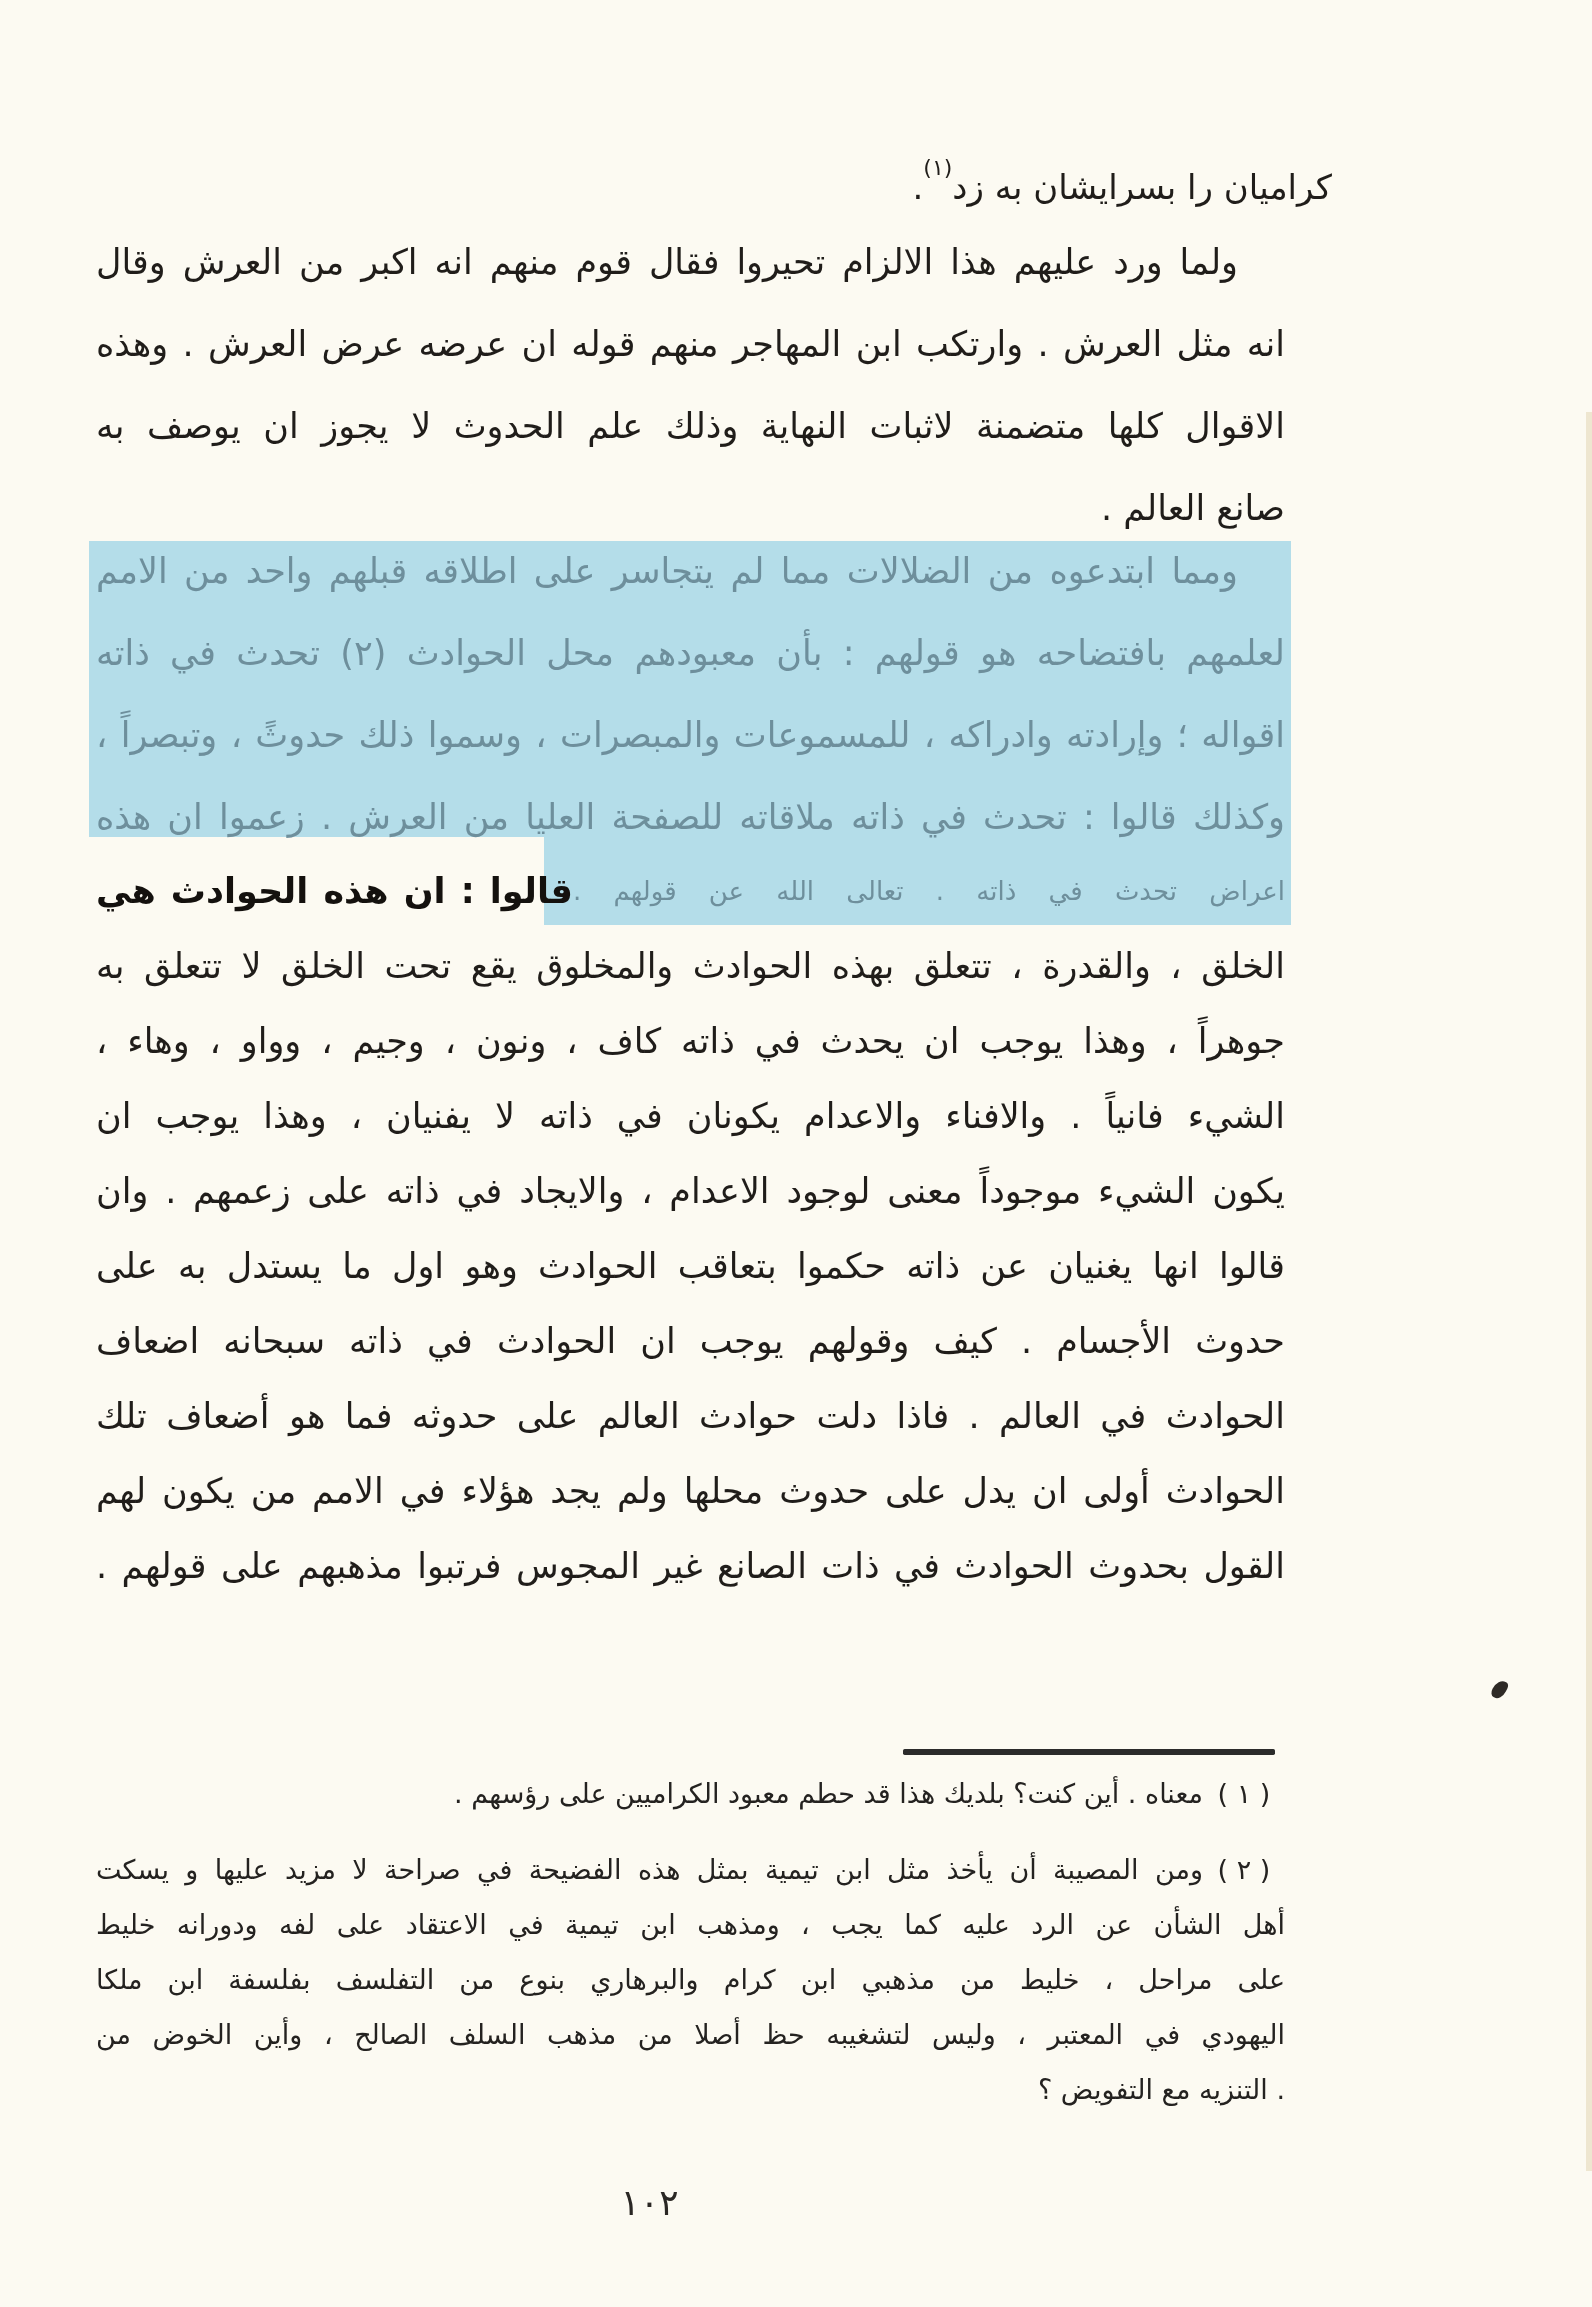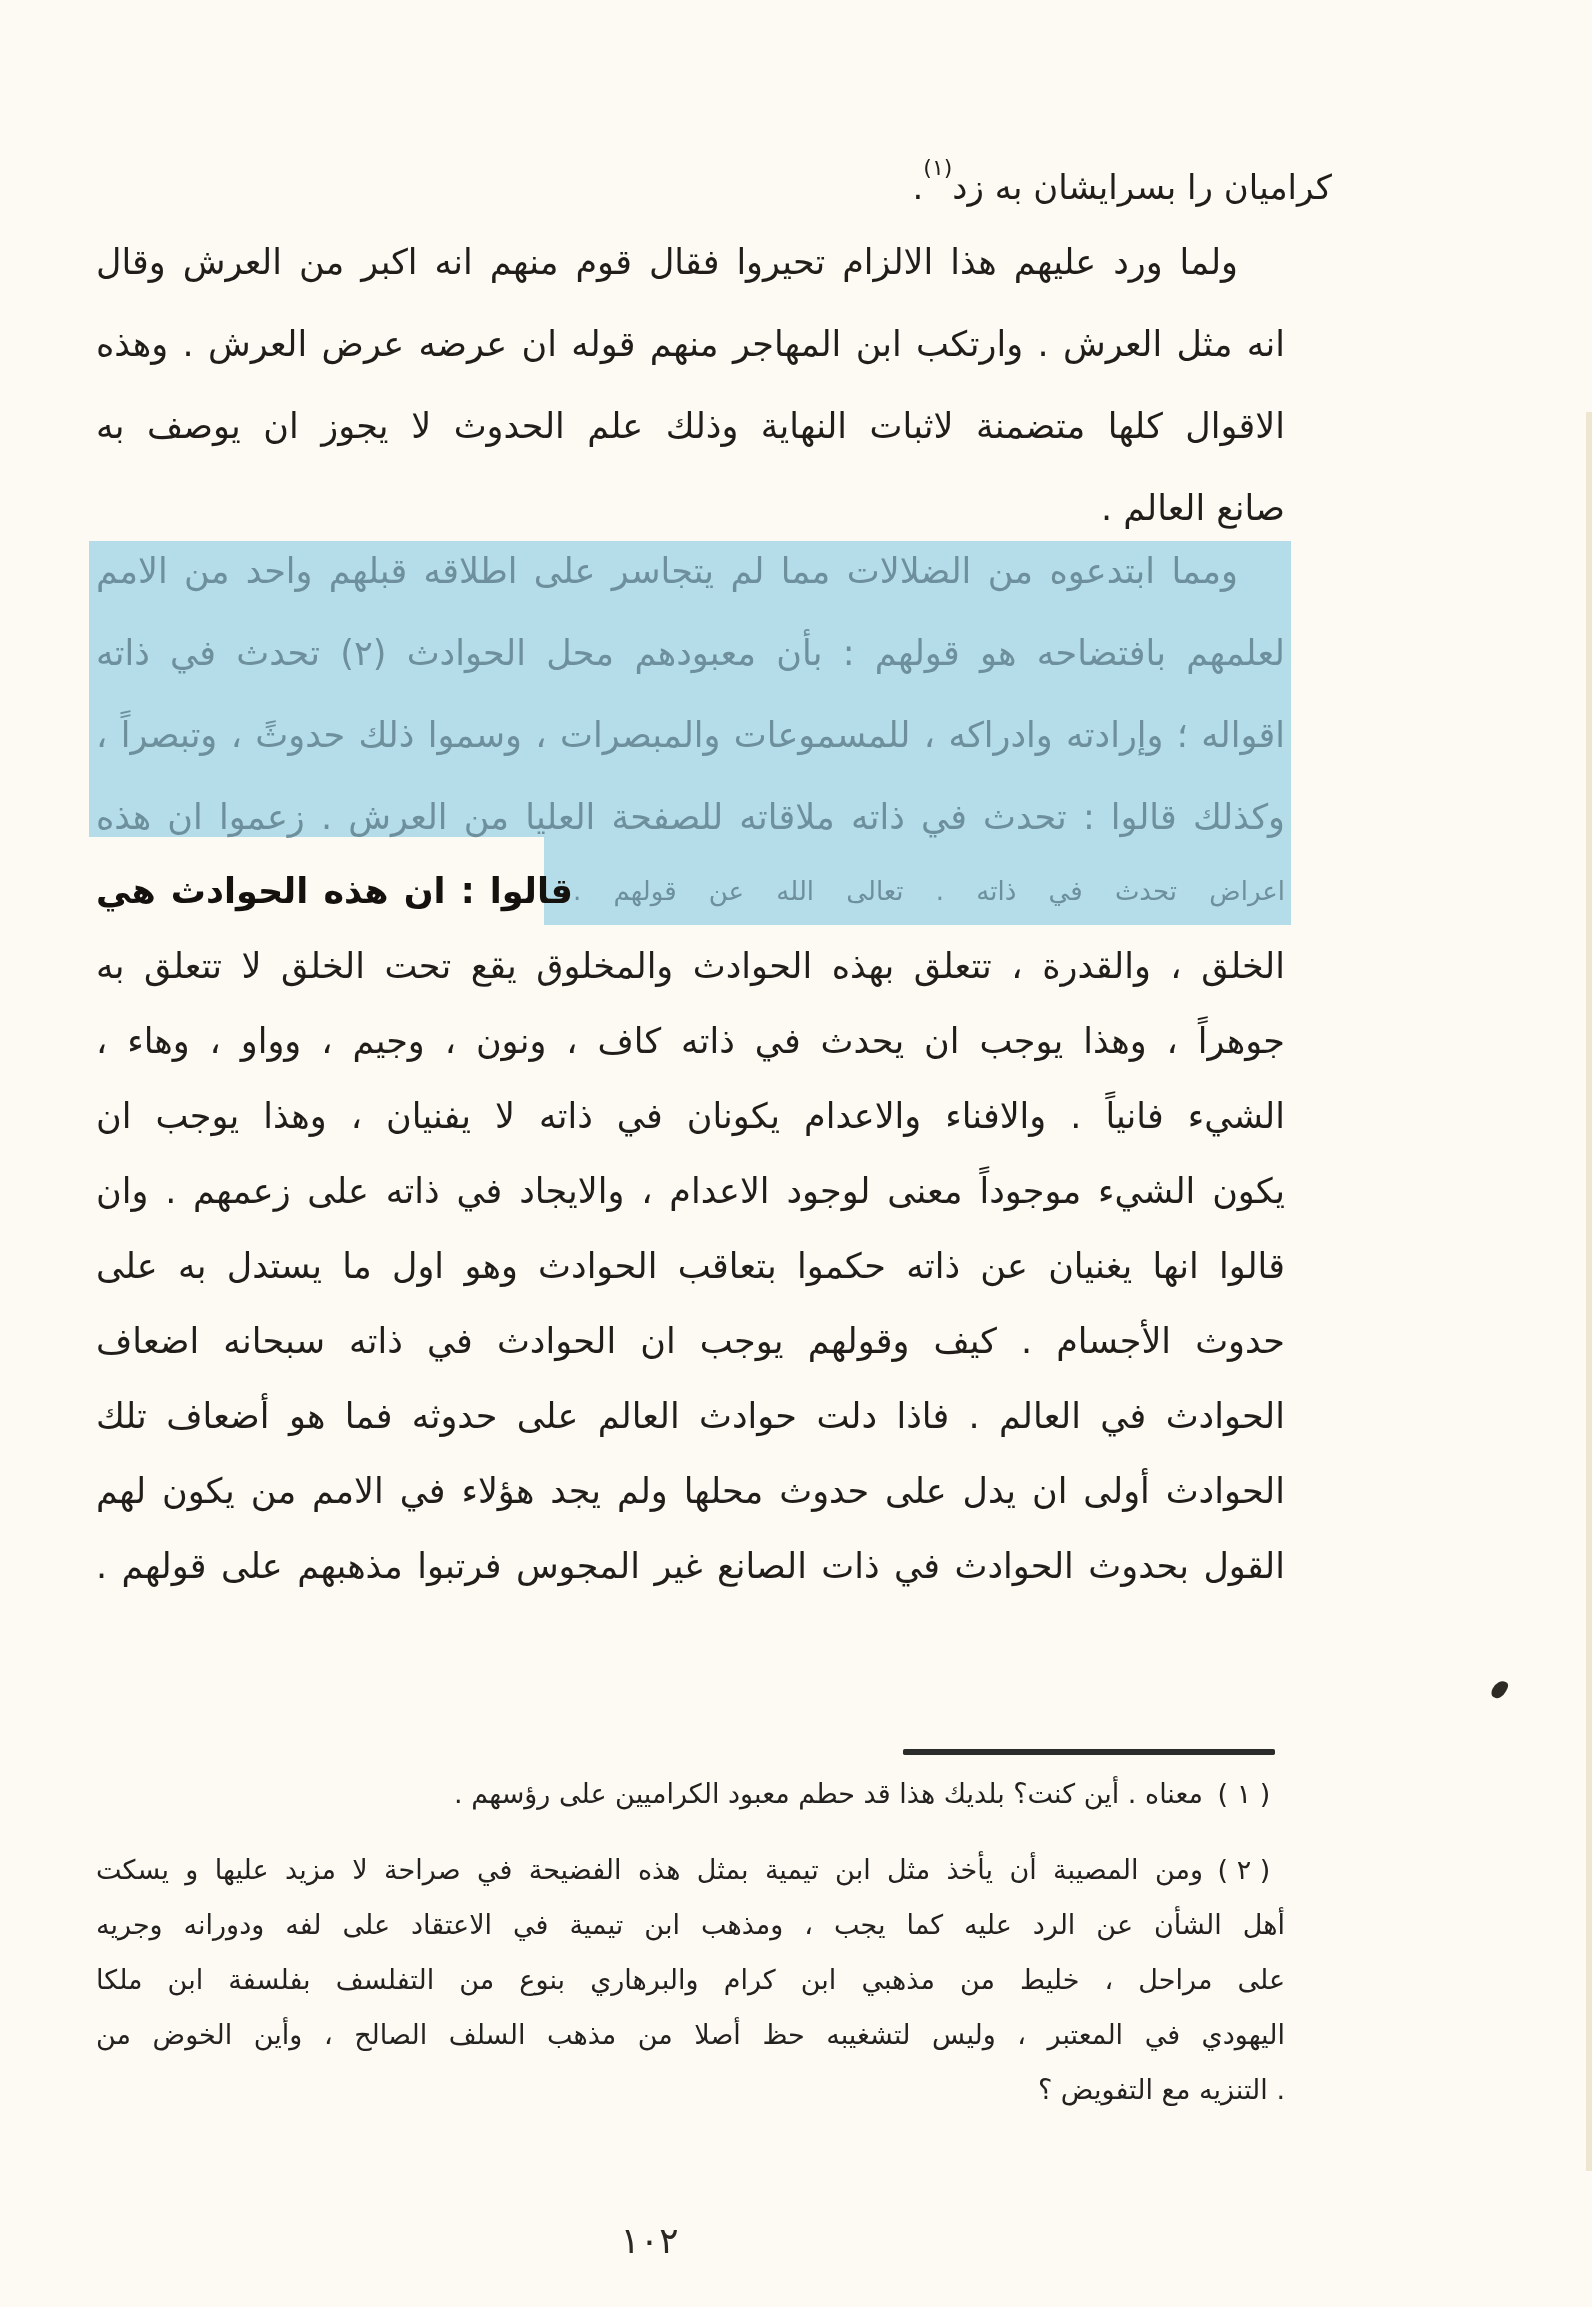--- a/index.html
+++ b/index.html
@@ -68,21 +68,21 @@
   .fn-text.just{text-align:justify;text-align-last:justify;}
   .fn-line{
     height:55px;line-height:55px;white-space:nowrap;
     text-align:justify;text-align-last:justify;
   }
   .fn-line.end{text-align:right;text-align-last:right;padding-left:210px;}
   .fn2{margin-top:20.6px;}
 
   .page-number{
     position:absolute;left:633px;top:2182px;width:129px;
-    text-align:center;font-size:36px;letter-spacing:6.9px;color:#2a2724;z-index:2;margin-top:38px;
+    text-align:center;font-size:36px;letter-spacing:6.9px;color:#2a2724;z-index:2;
   }
 
   
   .edge-red{
     position:absolute;left:0;top:45px;width:5.1px;height:33px;
     background:#7a2c20;opacity:.85;z-index:3;
   }
   .ink-speck{
     position:absolute;left:1541px;top:1680px;width:13px;height:19px;
     background:#2e2a26;border-radius:70% 30% 60% 40%;
@@ -139,21 +139,21 @@
   <div class="txt footnotes">
     <div class="fn-row">
       <span class="fn-marker">( ١ )</span>
       <span class="fn-text">معناه . أين كنت؟ بلديك هذا قد حطم معبود الكراميين على رؤسهم .</span>
     </div>
     <div class="fn2">
       <div class="fn-row">
         <span class="fn-marker">( ٢ )</span>
         <span class="fn-text just">ومن المصيبة أن يأخذ مثل ابن تيمية بمثل هذه الفضيحة في صراحة لا مزيد عليها و يسكت</span>
       </div>
-      <div class="fn-line">أهل الشأن عن الرد عليه كما يجب ، ومذهب ابن تيمية في الاعتقاد على لفه ودورانه وجريه</div>
+      <div class="fn-line">أهل الشأن عن الرد عليه كما يجب ، ومذهب ابن تيمية في الاعتقاد على لفه ودورانه خليط</div>
       <div class="fn-line">على مراحل ، خليط من مذهبي ابن كرام والبرهاري بنوع من التفلسف بفلسفة ابن ملكا</div>
       <div class="fn-line">اليهودي في المعتبر ، وليس لتشغيبه حظ أصلا من مذهب السلف الصالح ، وأين الخوض من</div>
       <div class="fn-line end">. التنزيه مع التفويض ؟</div>
     </div>
   </div>
 
   <div class="page-number">١٠٢</div>
 
   <div class="edge-red"></div>
   <div class="ink-speck"></div>

